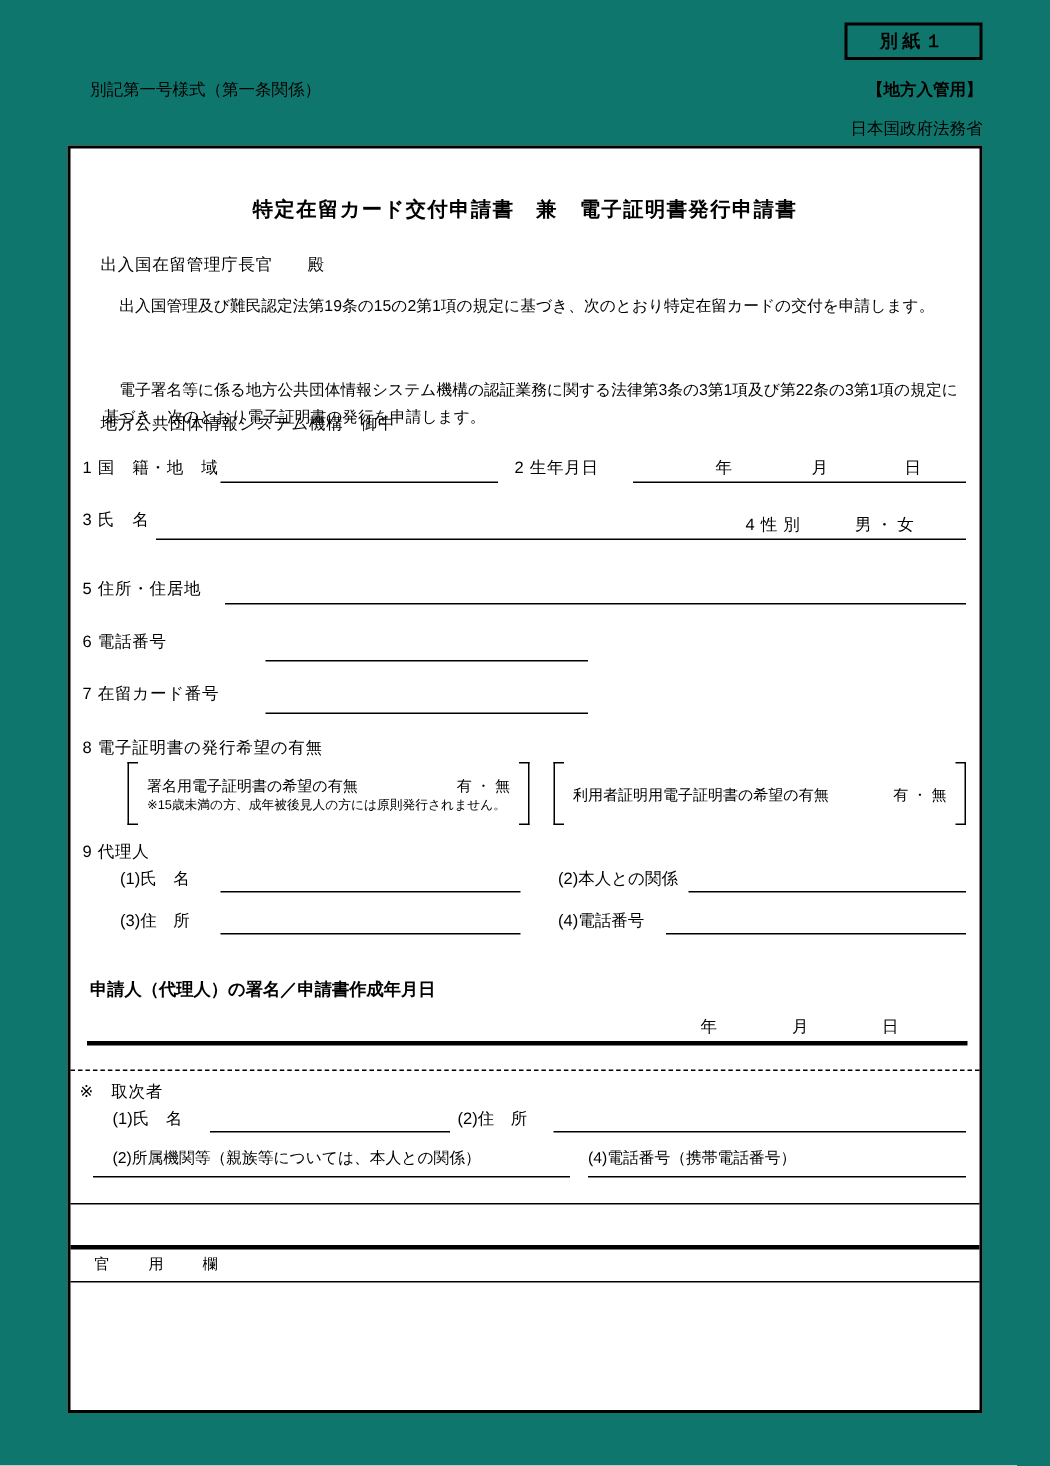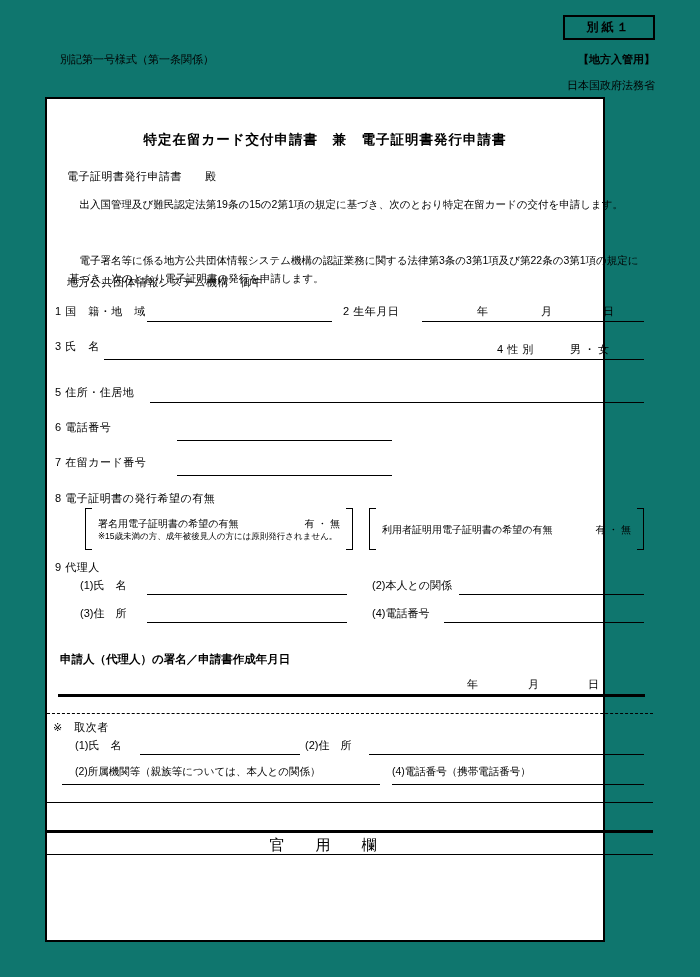--- a/index.html
+++ b/index.html
@@ -13,54 +13,54 @@
   .abs { position:absolute; white-space:nowrap; }
   .fill-line { position:absolute; border-bottom:1px solid #000; height:0; }
   .thick-line { position:absolute; border-bottom:3px solid #000; height:0; }
   .dashed-line { position:absolute; border-bottom:1px dashed #000; height:0; }
   .attachment-box {
     position:absolute; left:563px; top:15px; width:92px; height:25px;
     border:2px solid #000; display:flex; align-items:center; justify-content:center;
     font-size:12px; letter-spacing:3px; font-weight:bold;
   }
   .sheet {
-    position:absolute; left:45px; top:97px; width:560px; height:845px;
+    position:absolute; left:45px; top:97px; width:610px; height:845px;
     border:2px solid #000; background:#fff;
   }
   .title { position:absolute; top:32px; left:0; width:100%; text-align:center;
     font-size:13.5px; font-weight:bold; letter-spacing:1px; }
   .stmt { position:absolute; font-size:10.5px; line-height:1.7; white-space:normal; }
   .lbl { letter-spacing:0.5px; }
   .small-note { font-size:8.5px; }
   .bracket-group { position:absolute; display:flex; align-items:stretch; }
   .bracket { width:7px; flex:0 0 7px; }
   .bracket.left  { border-top:1.5px solid #000; border-bottom:1.5px solid #000; border-left:1.5px solid #000; }
   .bracket.right { border-top:1.5px solid #000; border-bottom:1.5px solid #000; border-right:1.5px solid #000; }
   .bracket-content { flex:1; padding:4px 6px 3px 6px; display:flex; flex-direction:column; justify-content:center; }
   .bracket-row { display:flex; justify-content:space-between; align-items:baseline; font-size:10px; }
   .bold { font-weight:bold; font-size:11.5px; }
-  .official-label { position:absolute; left:2px; width:100%; text-align:center; letter-spacing:8px; font-size:15px; }
+  .official-label { position:absolute; left:16px; width:100%; text-align:left; letter-spacing:8px; font-size:10px; }
 </style>
 </head>
 <body>
 
 <div class="page">
 
   <div class="attachment-box">
     <span>別紙１</span>
   </div>
   <div class="abs" style="left:60px; top:52px;">別記第一号様式（第一条関係）</div>
   <div class="abs" style="right:45px; top:52px; font-weight:bold;">【地方入管用】</div>
   <div class="abs" style="right:45px; top:78px;">日本国政府法務省</div>
 
   <div class="sheet">
 
     <div class="title">特定在留カード交付申請書　兼　電子証明書発行申請書</div>
 
-    <div class="abs lbl" style="left:20px; top:70px;">電子証明書発行申請書　　殿</div>
+    <div class="abs lbl" style="left:20px; top:70px;">出入国在留管理庁長官　　殿</div>
     <div class="stmt" style="left:22px; top:97px; width:570px;">　出入国管理及び難民認定法第19条の15の2第1項の規定に基づき、次のとおり特定在留カードの交付を申請します。</div>
 
     <div class="abs lbl" style="left:20px; top:128px;margin-top:48px;">地方公共団体情報システム機構　御中</div>
     <div class="stmt" style="left:22px; top:153px; width:572px;">　電子署名等に係る地方公共団体情報システム機構の認証業務に関する法律第3条の3第1項及び第22条の3第1項の規定に基づき、次のとおり電子証明書の発行を申請します。</div>
 
     <div class="abs lbl" style="left:8px; top:205px;">1 国　籍・地　域</div>
     <div class="fill-line" style="left:100px; top:222px; width:185px;"></div>
     <div class="abs lbl" style="left:296px; top:205px;">2 生年月日</div>
     <div class="abs" style="left:430px; top:205px;">年</div>
     <div class="abs" style="left:494px; top:205px;">月</div>

